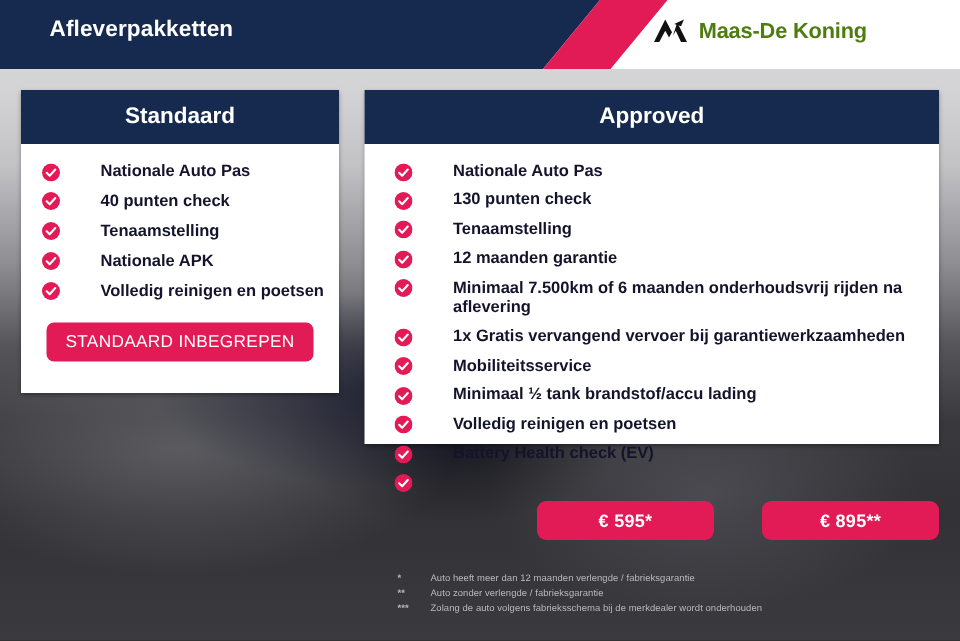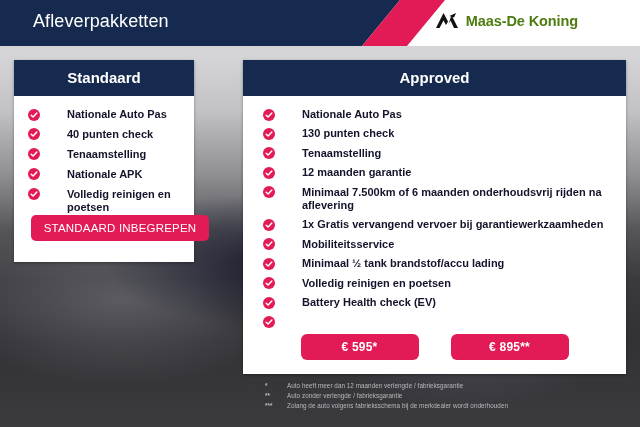--- a/index.html
+++ b/index.html
@@ -76,22 +76,22 @@
     left: 355px; top: 0;
     width: 90px;
     height: 46px;
     background: #e21a55;
     clip-path: polygon(45px 0, 90px 0, 52px 46px, 7px 46px);
   }
   .header-title {
     position: absolute;
     left: 33px;
     top: 11px;
-    font-size: 18px;
-    font-weight: normal;
+    font-size: 15px;
+    font-weight: bold;
     color: #ffffff;
     letter-spacing: 0.1px;
   }
   .brand {
     position: absolute;
     right: 62px;
     top: 11px;
     display: flex;
     align-items: center;
     gap: 7px;
@@ -111,28 +111,28 @@
   
   .card {
     position: absolute;
     background: #ffffff;
     box-shadow: 0 1px 3px rgba(0,0,0,0.35);
     z-index: 3;
   }
   .card-std {
     left: 14px;
     top: 60px;
-    width: 180px;
+    width: 212px;
     height: 202px;
   }
   .card-app {
     left: 243px;
     top: 60px;
     width: 383px;
-    height: 314px;
+    height: 236px;
   }
   .card-head {
     background: #152a4e;
     color: #ffffff;
     text-align: center;
     font-weight: bold;
   }
   .card-std .card-head {
     height: 36px;
     line-height: 36px;
@@ -193,21 +193,21 @@
     border: none;
     cursor: pointer;
   }
 
   .price-row {
     position: absolute;
     left: 0;
     top: 274px;
     width: 383px;
     display: flex;
-    justify-content: center;
+    justify-content: flex-end;
     gap: 32px;
   }
   .btn-price {
     width: 118px;
     height: 26px;
     background: #e21a55;
     border-radius: 6px;
     color: #ffffff;
     font-size: 12px;
     font-weight: bold;

